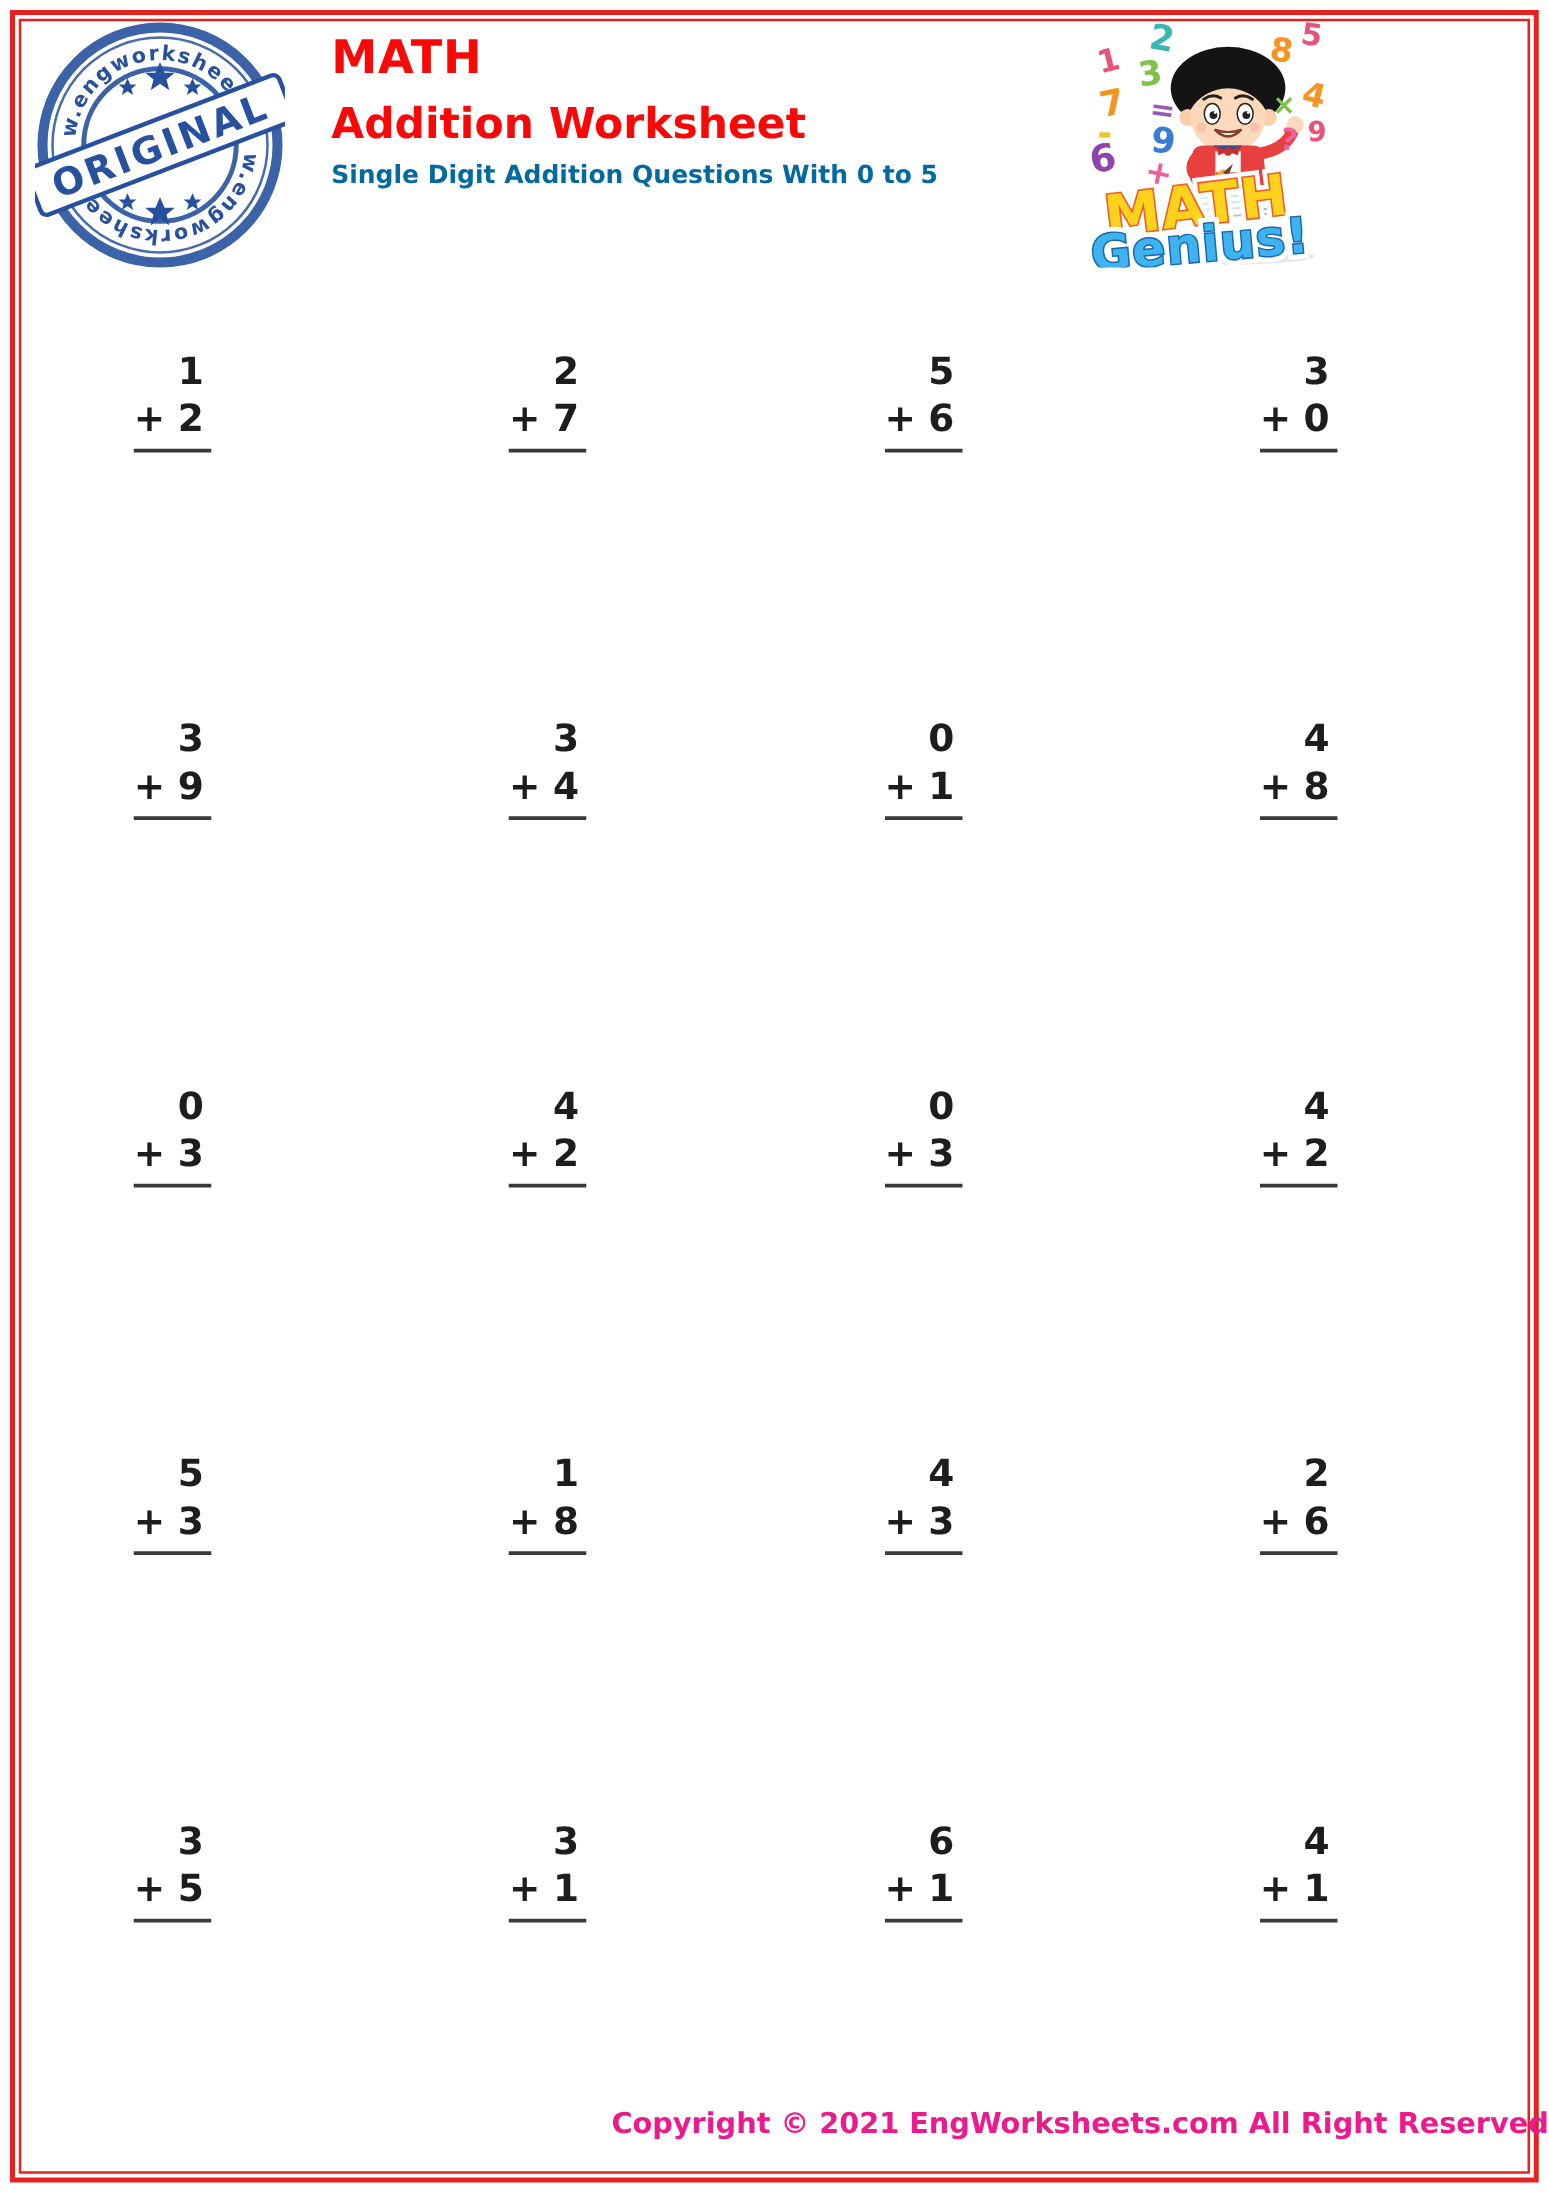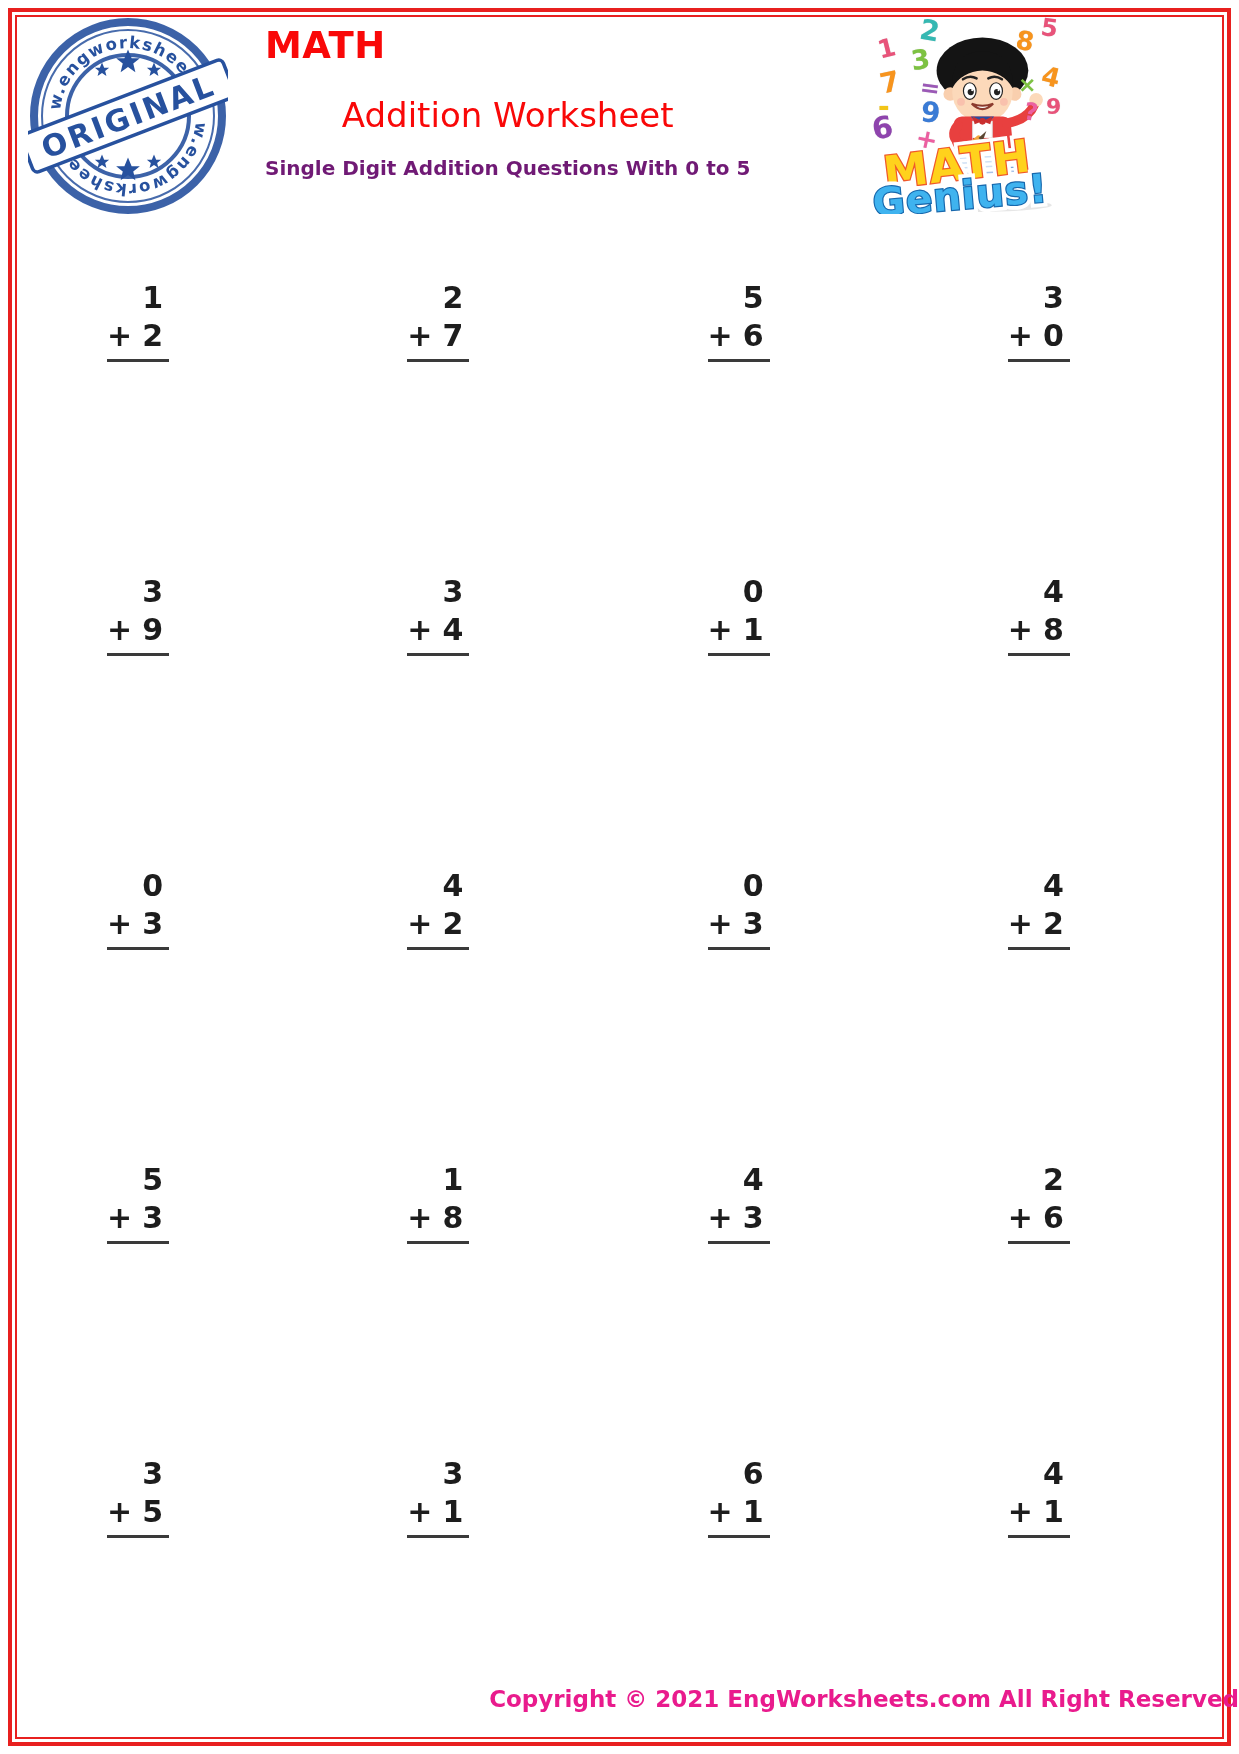--- a/index.html
+++ b/index.html
@@ -14,22 +14,22 @@
     position:relative;width:1239px;height:1754px;background:#fff;overflow:hidden;
     font-family:"DejaVu Sans","Liberation Sans",sans-serif;
   }
   .border-outer{position:absolute;inset:8px;border:4px solid var(--red);pointer-events:none;}
   .border-inner{position:absolute;inset:15px;border:2px solid var(--red);pointer-events:none;}
 
   
   .stamp{position:absolute;left:28px;top:16px;width:200px;height:200px;}
   .titles{position:absolute;left:265px;top:24px;}
   .subject{font-size:37px;font-weight:bold;color:var(--title-red);letter-spacing:.5px;}
-  .title{font-size:34px;font-weight:normal;color:var(--title-red);margin-top:28px;text-align:center;}
-  .subtitle{font-size:20px;font-weight:bold;color:#701a75;margin-top:21px;}
+  .title{font-size:34px;font-weight:bold;color:var(--title-red);margin-top:12px;}
+  .subtitle{font-size:20px;font-weight:bold;color:#0369a1;margin-top:8px;}
 
   .genius-logo{position:absolute;left:858px;top:14px;width:205px;height:200px;}
   .genius-logo svg{position:absolute;left:0;top:0;}
   .ln{position:absolute;font-weight:bold;font-size:25px;text-shadow:0 0 1px rgba(0,0,0,.15);}
   .ln0{left:20px;top:20px;transform:rotate(-14deg);}
   .ln1{left:62px;top:0px;transform:rotate(10deg);font-size:28px;}
   .ln2{left:53px;top:30px;transform:rotate(-8deg);font-size:27px;}
   .ln3{left:22px;top:52px;transform:rotate(-12deg);font-size:28px;}
   .ln4{left:62px;top:60px;transform:rotate(8deg);font-size:24px;}
   .ln5{left:20px;top:76px;font-size:28px;}

